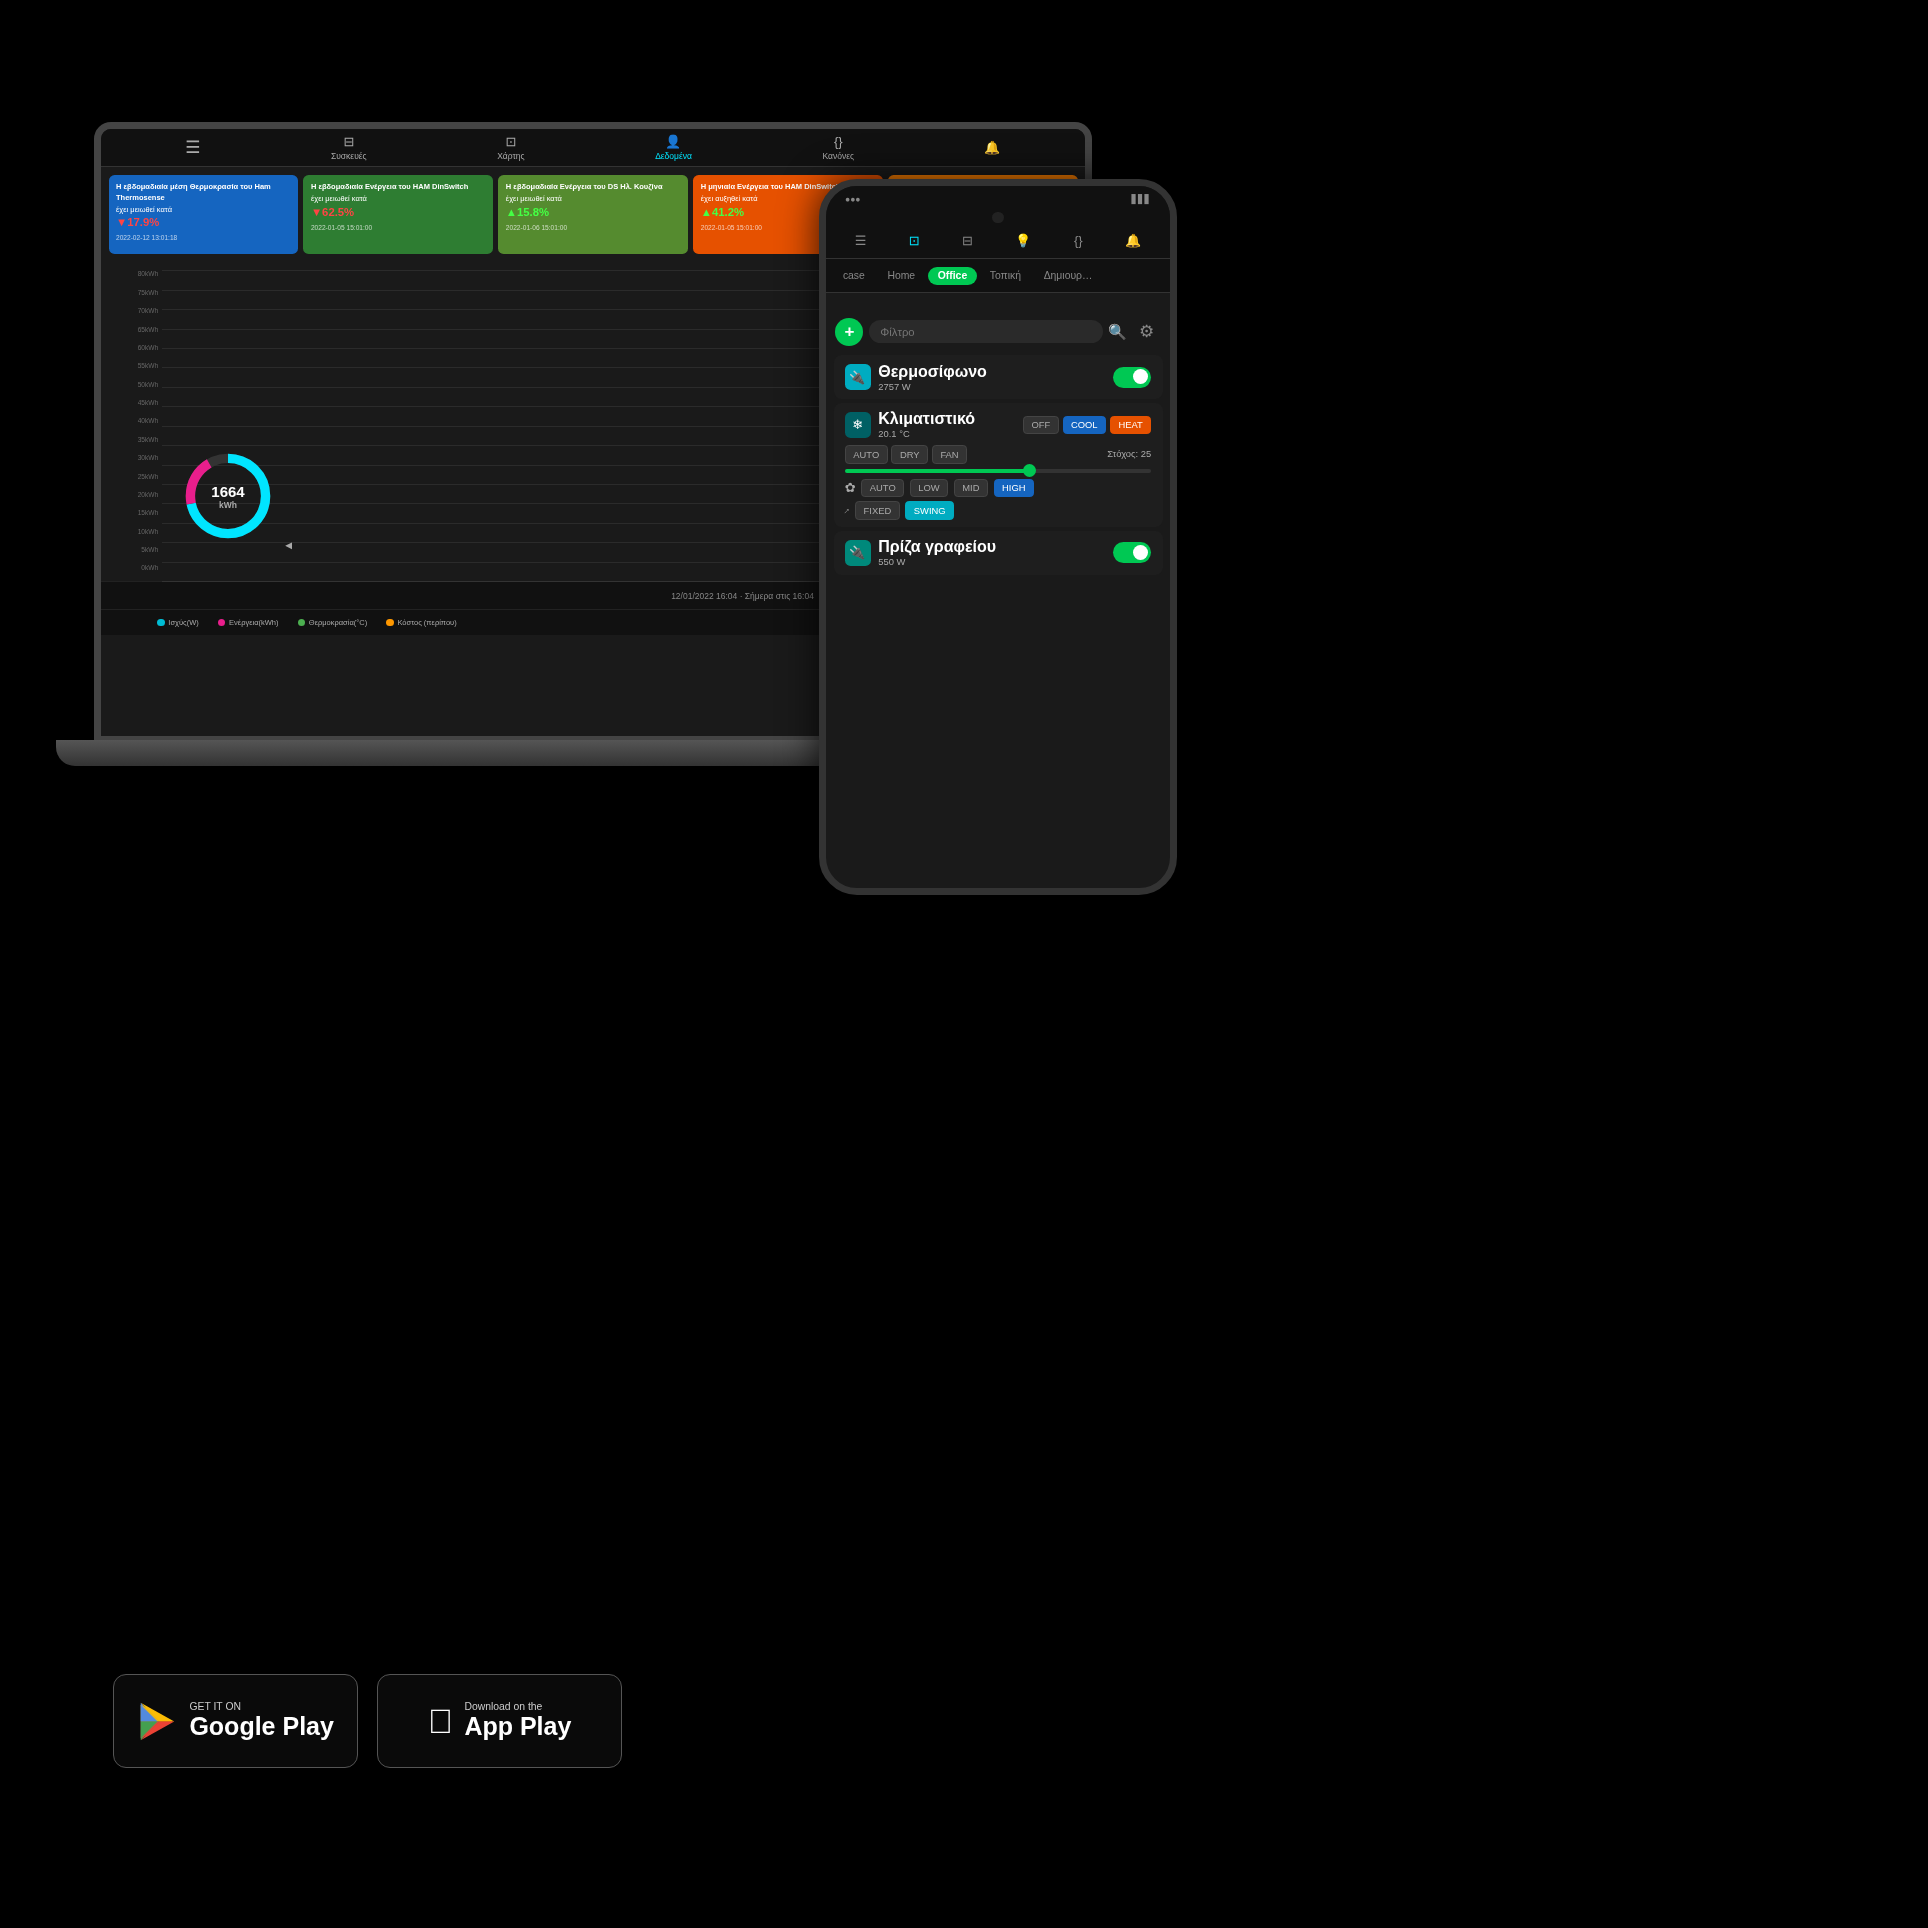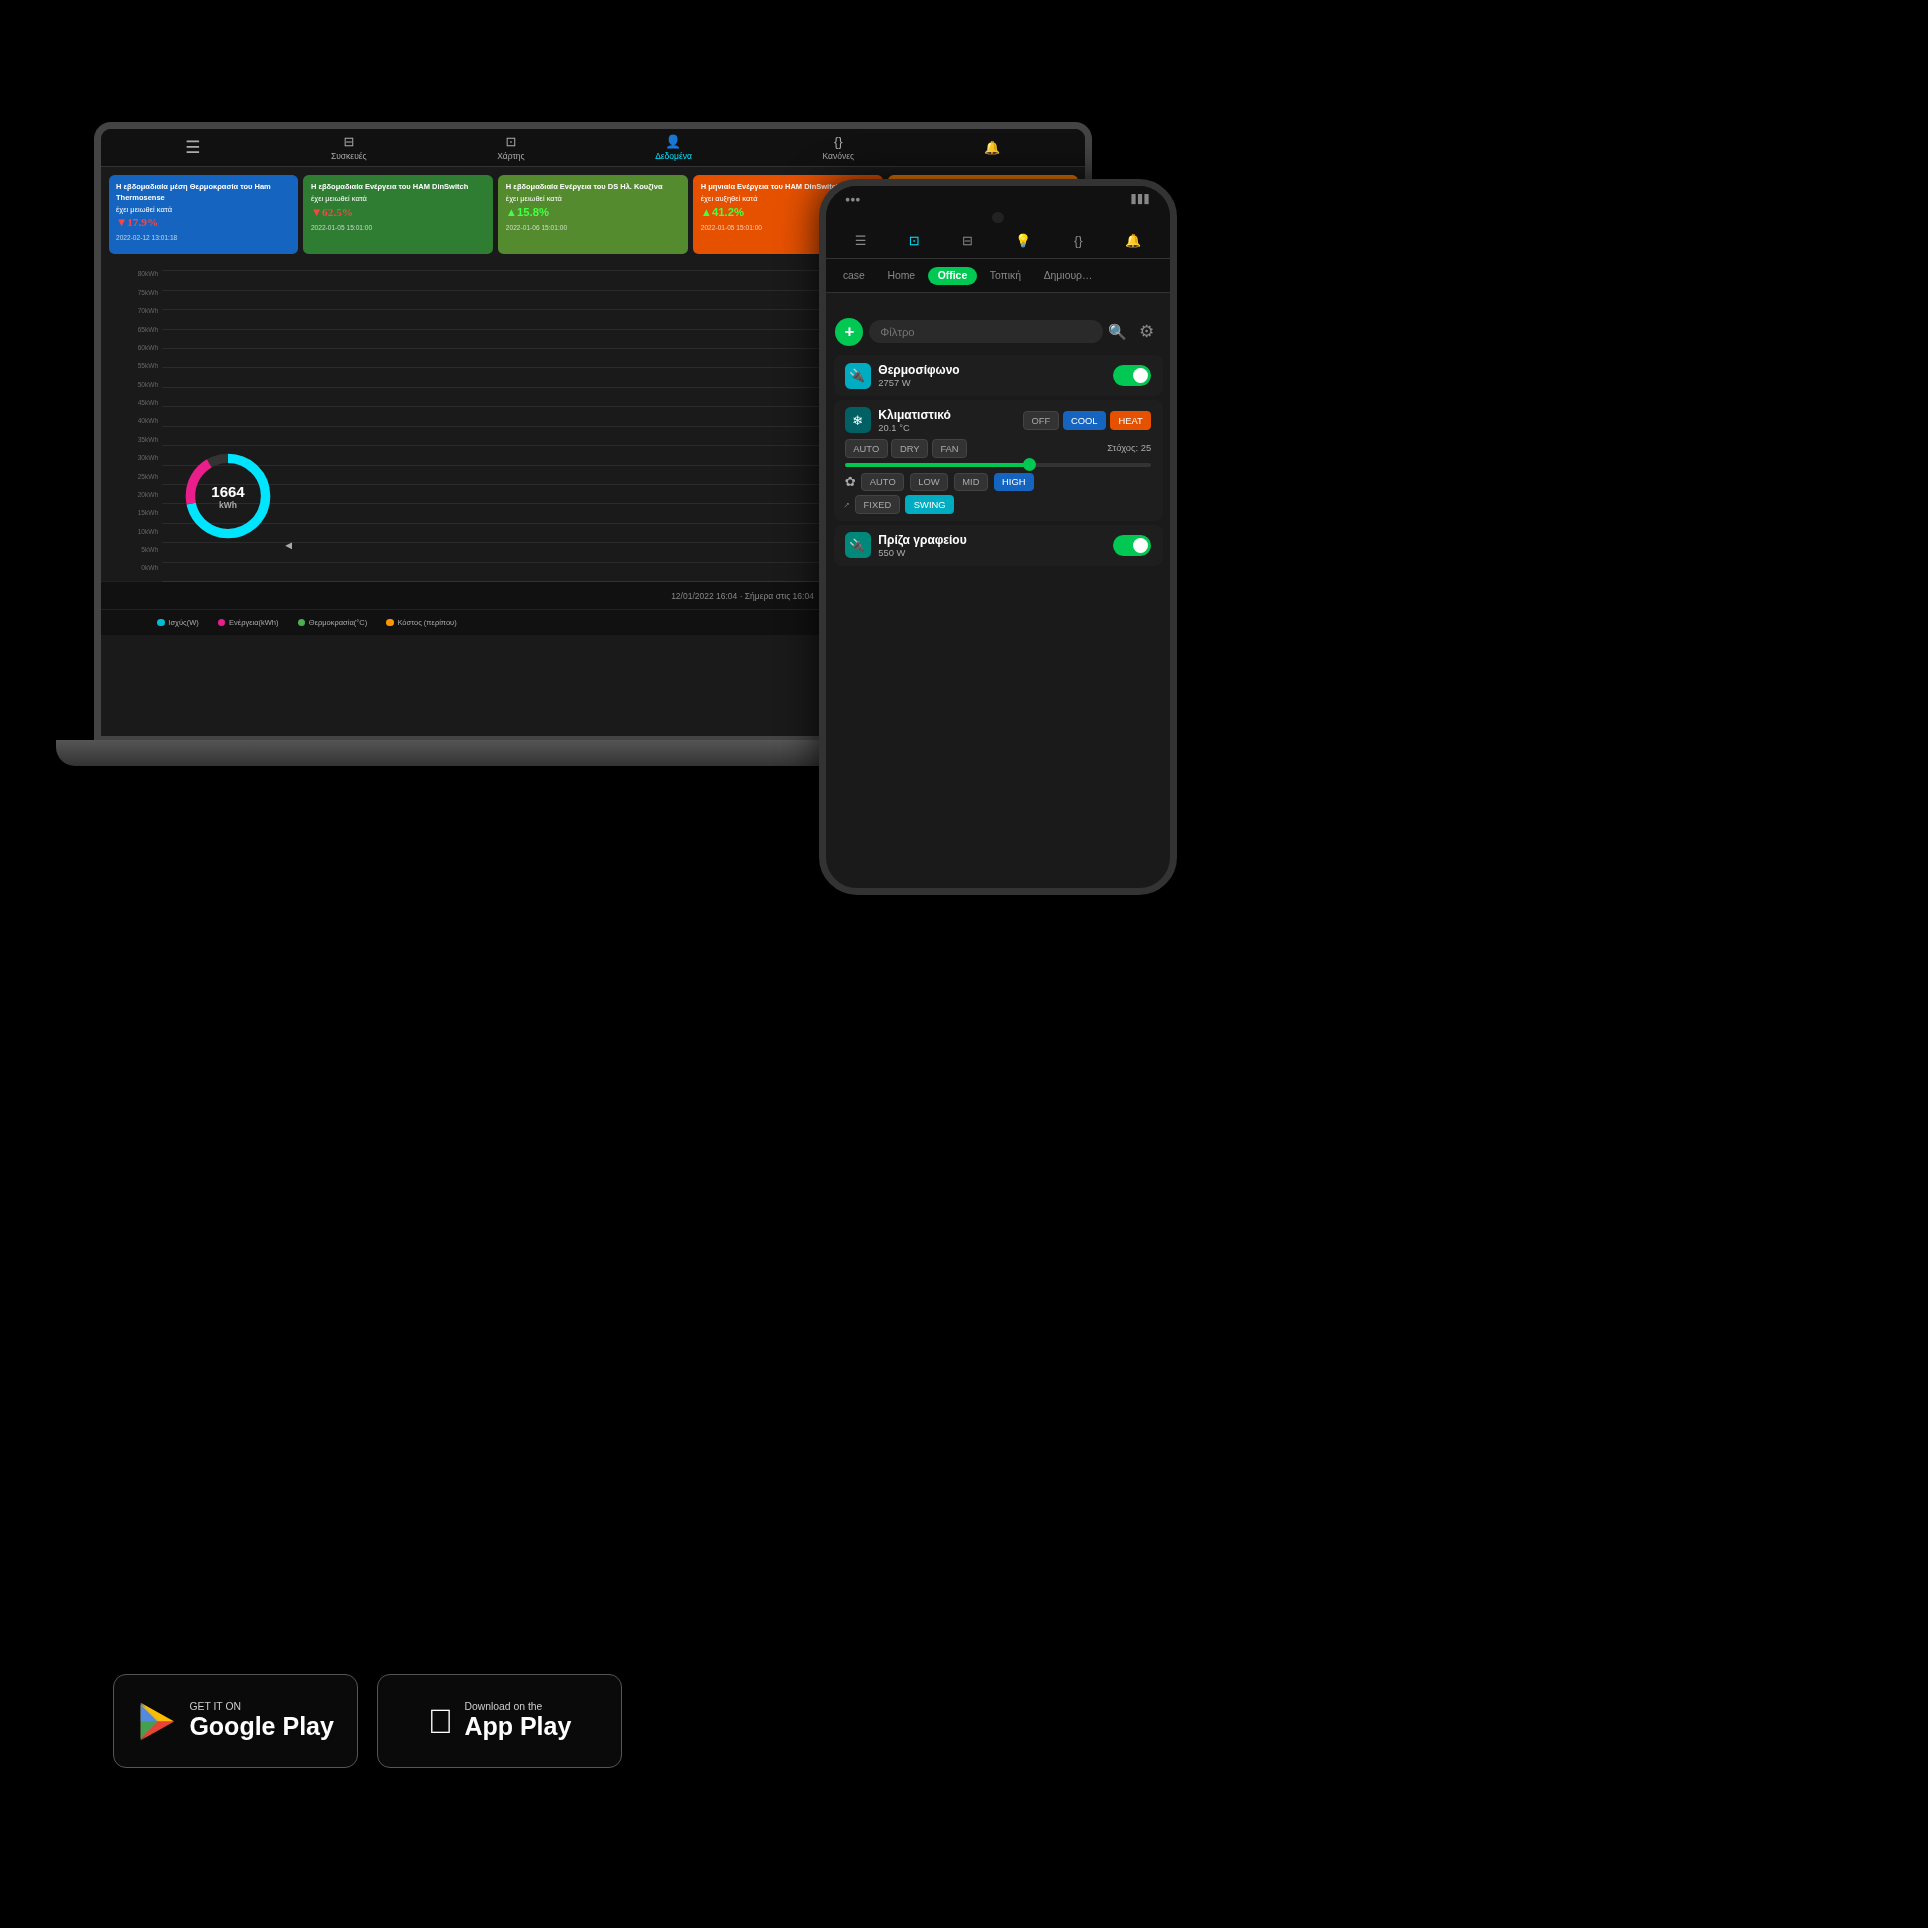--- a/index.html
+++ b/index.html
@@ -92,21 +92,21 @@
       line-height: 1.4;
     }
     .laptop-card.blue { background: #1565c0; }
     .laptop-card.green { background: #2e7d32; }
     .laptop-card.lime { background: #558b2f; }
     .laptop-card.orange { background: #e65100; }
     .laptop-card.orange2 { background: #f57c00; }
     .laptop-card-title { font-weight: bold; font-size: 7.5px; margin-bottom: 1.9px; }
     .laptop-card-value { font-size: 11.3px; font-weight: bold; }
     .laptop-card-date { font-size: 6.6px; color: rgba(255,255,255,0.7); margin-top: 1.9px; }
-    .arrow-down { color: #ff4444; font-family: Liberation Serif, serif; }
+    .arrow-down { color: #ff4444; }
     .arrow-up { color: #44ff44; }
 
     
     .laptop-chart-area {
       display: flex;
       height: 320px;
       position: relative;
       padding-left: 9px;
     }
     .chart-y-axis {
@@ -394,21 +394,21 @@
       border-radius: 5.6px;
       display: flex;
       align-items: center;
       justify-content: center;
       color: #fff;
       font-size: 13px;
     }
     .device-icon.ac { background: #006064; }
     .device-icon.plug { background: #00897b; }
     .device-info { color: #fff; }
-    .device-name { font-size: 12px; font-weight: bold; }
+    .device-name { font-size: 16px; font-weight: bold; }
     .device-watt { font-size: 9.4px; color: #aaa; }
     .toggle-switch {
       width: 38px;
       height: 21px;
       background: #00c853;
       border-radius: 10.4px;
       position: relative;
     }
     .toggle-switch::after {
       content: '';

